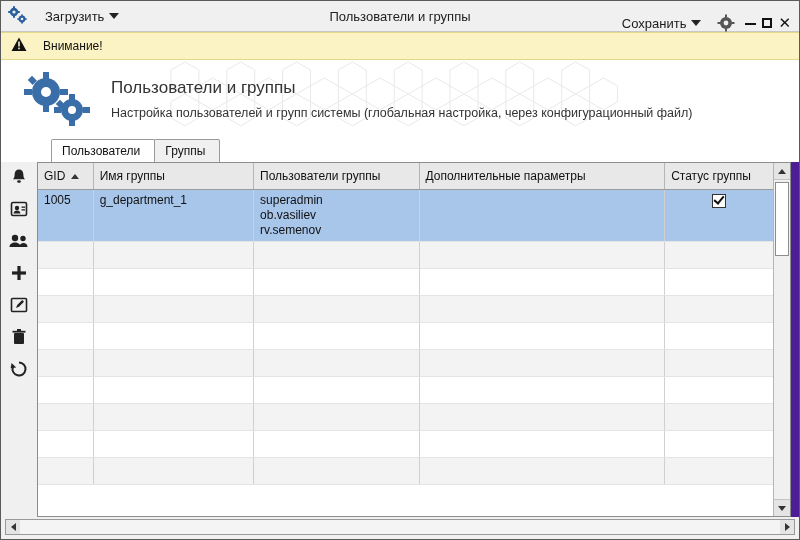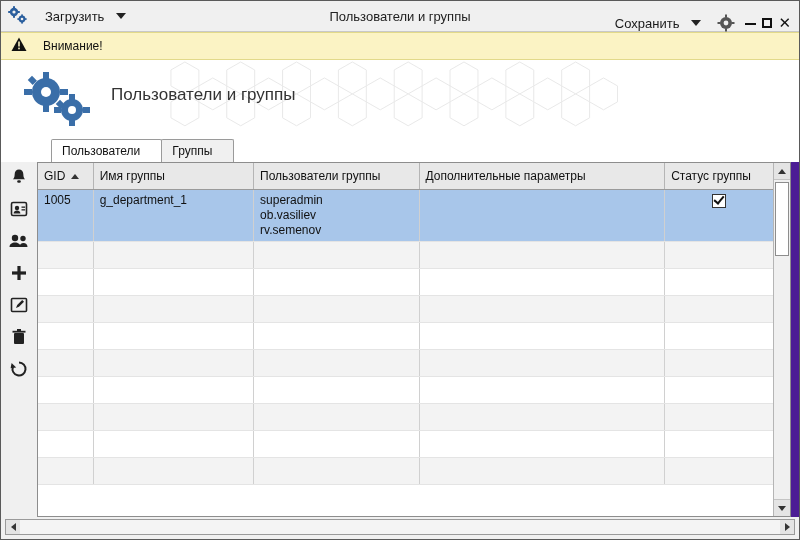--- a/index.html
+++ b/index.html
@@ -54,21 +54,21 @@
     margin-top: 14px;
   }
   .app-logo {
     width: 26px; height: 26px;
     margin-right: 8px;
     display: flex; align-items: center; justify-content: center;
   }
   .menu-btn {
     display: flex;
     align-items: center;
-    gap: 12px;
+    gap: 5px;
     font-size: 13px;
     padding: 3px 6px;
     color: #1a1a1a;
     cursor: default;
     z-index: 2;
   }
   .caret {
     width: 0; height: 0;
     border-left: 5px solid transparent;
     border-right: 5px solid transparent;
@@ -155,21 +155,21 @@
     display: flex;
     align-items: flex-end;
     padding-left: 50px;
     background: #ffffff;
     position: relative;
     z-index: 3;
   }
   .tab {
     border: 1px solid #9a9a9a;
     border-bottom: none;
-    padding: 4px 21px 4px 10px;
+    padding: 4px 14px 4px 10px;
     font-size: 12px;
     background: #ffffff;
     margin-right: -1px;
     border-radius: 2px 2px 0 0;
     cursor: default;
     color: #111;
   }
   .tab.inactive {
     background: #ffffff;
     color: #111;
@@ -487,20 +487,21 @@
           <circle cx="52" cy="40" r="4" fill="#ffffff"></circle>
           <rect x="49" y="24" width="6" height="7"></rect>
           <rect x="49" y="49" width="6" height="7"></rect>
           <rect x="34" y="37" width="7" height="6"></rect>
           <rect x="63" y="37" width="7" height="6"></rect>
         </g>
       </svg>
     </div>
     <div class="banner-text">
       <div class="banner-title">Пользователи и группы</div>
+      <div class="banner-sub">Настройка пользователей и групп системы (глобальная настройка, через конфигурационный файл)</div>
     </div>
   </div>
 
   <div class="tabstrip">
     <div class="tab inactive">
       <span>Пользователи</span>
     </div>
     <div class="tab active">
       <span>Группы</span>
     </div>

